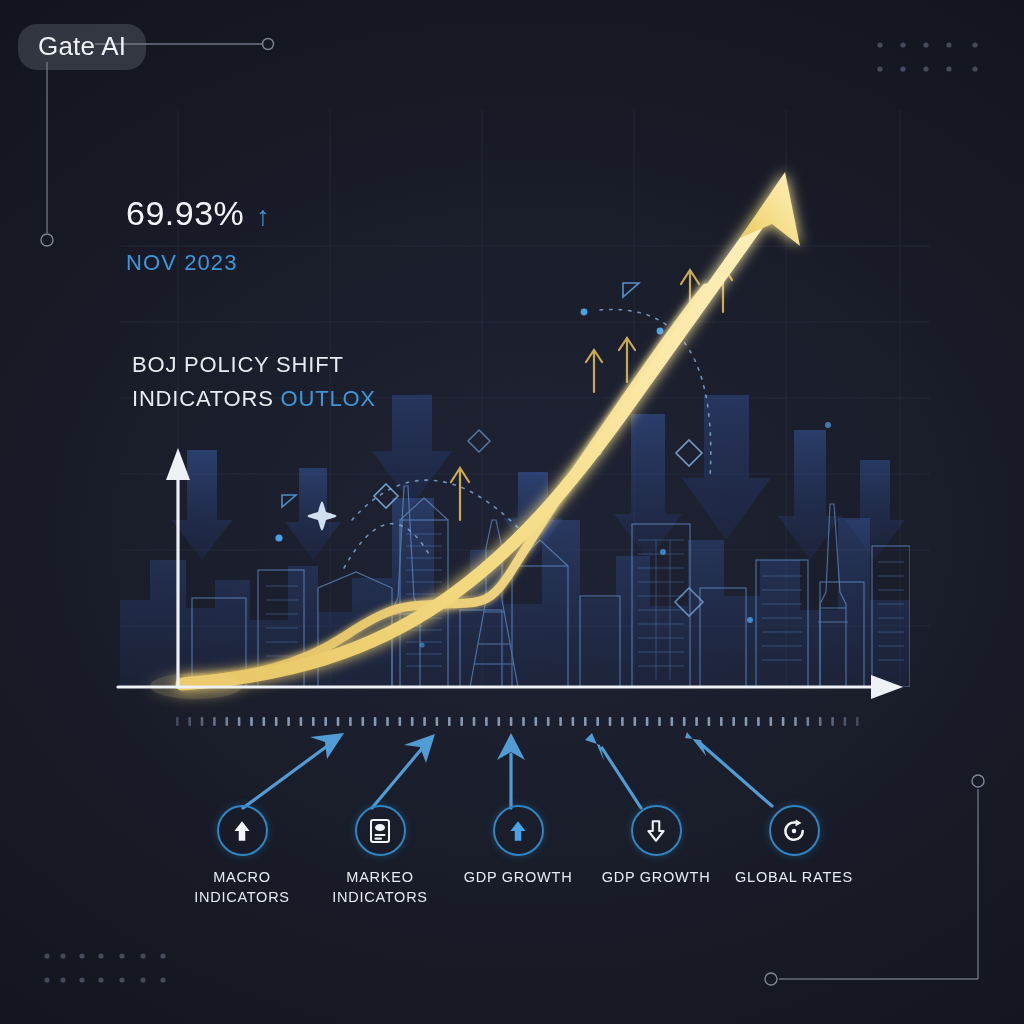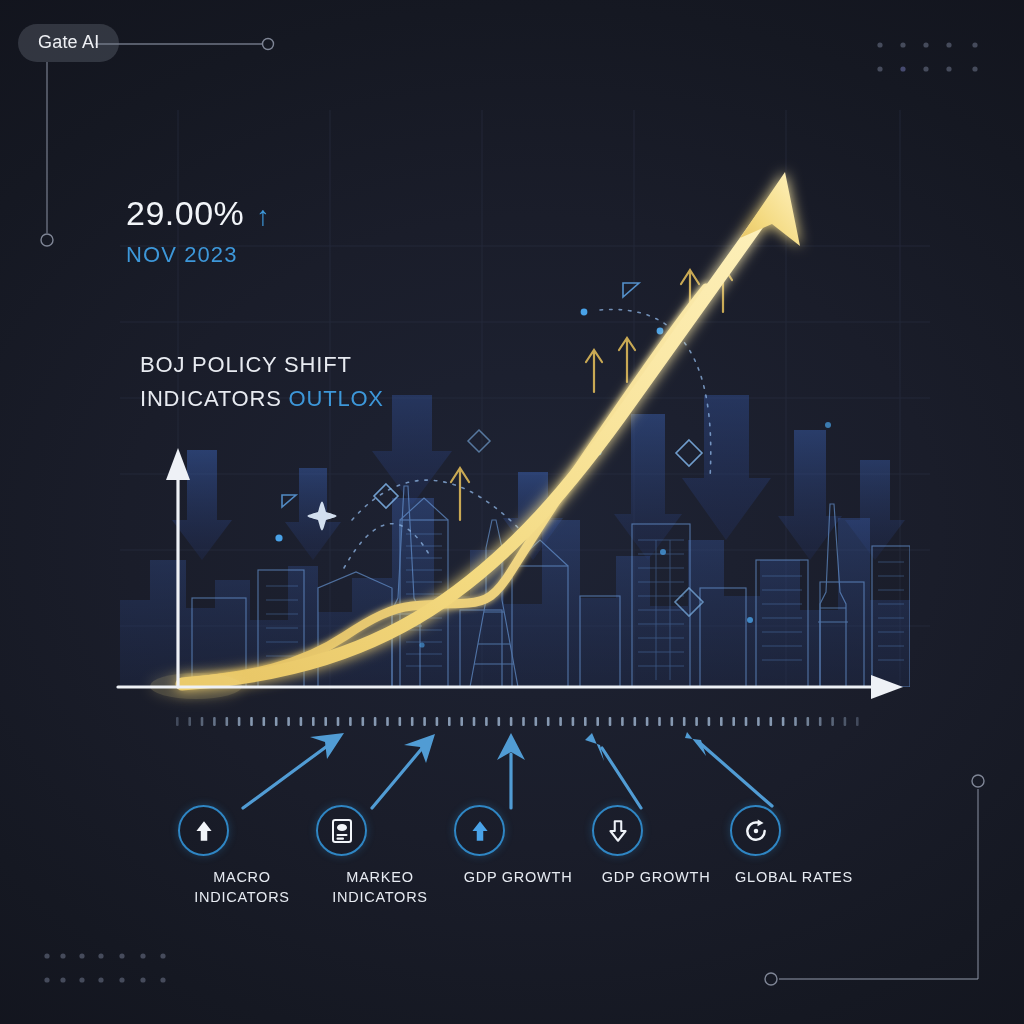--- a/index.html
+++ b/index.html
@@ -28,21 +28,21 @@
 
   
   .brand-badge {
     position: absolute;
     left: 18px;
     top: 24px;
     padding: 9px 20px 11px 20px;
     background: rgba(122,128,142,0.30);
     border-radius: 19px;
     color: #eef0f4;
-    font-size: 18px;
+    font-size: 26px;
     letter-spacing: 0.2px;
     line-height: 1;
     z-index: 40;
   }
 
   
   .headline {
     position: absolute;
     left: 126px;
     top: 182px;
@@ -66,29 +66,29 @@
     font-size: 34px;
     letter-spacing: 0.5px;
     line-height: 1;
   }
   .headline .trend {
     color: #3d97d9;
     font-size: 27px;
     line-height: 1;
   }
   .headline .period {
-    margin-top: 14px;
+    margin-top: 22px;
     color: #3d97d9;
     font-size: 22px;
     letter-spacing: 1.1px;
     line-height: 1;
   }
   .subs {
     position: absolute;
-    left: 140px;
+    left: 132px;
     top: 348px;
     z-index: 30;
   }
   .subs .line {
     color: #e8ebf1;
     font-size: 22px;
     letter-spacing: 0.8px;
     line-height: 1.55;
     white-space: nowrap;
   }
@@ -102,20 +102,21 @@
     width: 680px;
     display: flex;
     justify-content: space-between;
     align-items: flex-start;
     z-index: 30;
   }
   .legend-item {
     width: 128px;
     display: flex;
     flex-direction: column;
+    align-items: center;
   }
   .legend-icon {
     width: 47px;
     height: 47px;
     border-radius: 50%;
     border: 2px solid #2f86c4;
     display: flex;
     align-items: center;
     justify-content: center;
     box-shadow: 0 0 9px rgba(47,134,196,0.32);
@@ -436,21 +437,21 @@
         <path d="M772,806 L701,744" stroke="#56a7e3" stroke-width="3.2" fill="none" stroke-linecap="round"></path>
         <path d="M687,732 L706,756 L701,740 L685,738 Z"></path>
       </g>
     </g>
   </svg>
 
   <div class="brand-badge">Gate AI</div>
 
   <div class="headline">
     <div class="valrow">
-      <span class="value">29.00%</span>
+      <span class="value">69.93%</span>
       <span class="trend">↑</span>
     </div>
     <div class="period">NOV 2023</div>
   </div>
 
   <div class="subs">
     <div class="line">BOJ POLICY SHIFT</div>
     <div class="line"><span>INDICATORS </span><span class="hl">OUTLOX</span></div>
   </div>
 

